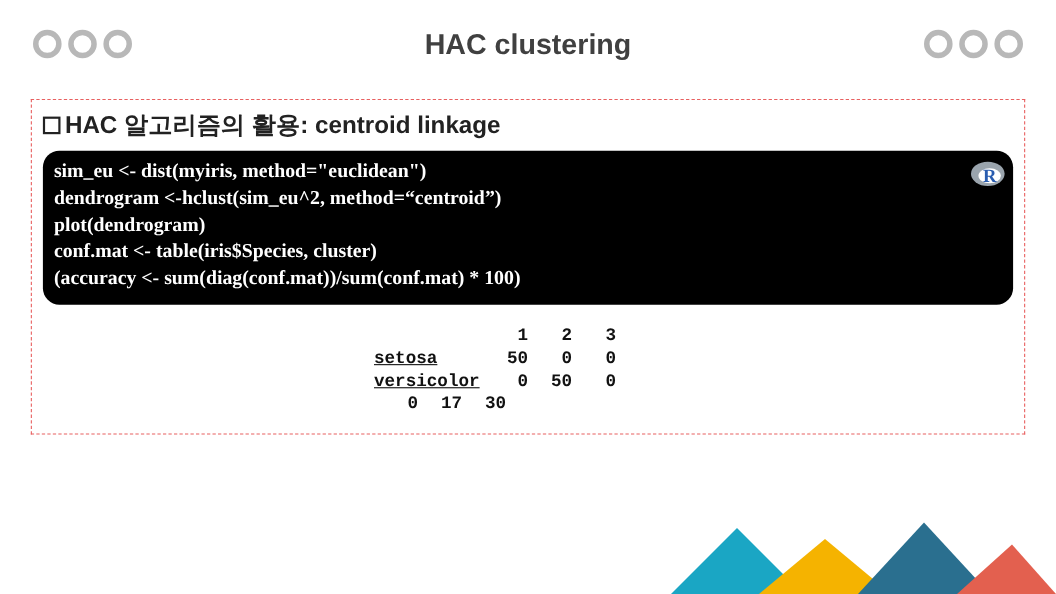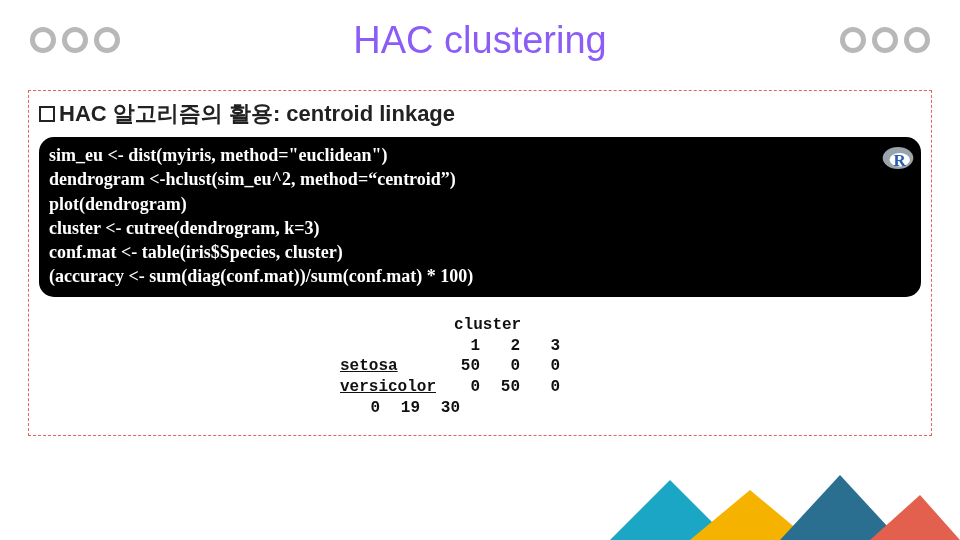--- a/index.html
+++ b/index.html
@@ -24,23 +24,23 @@
   .circles-right { margin-left: auto; }
   .ring {
     width: 26px;
     height: 26px;
     border: 5px solid #b8b8b8;
     border-radius: 50%;
   }
   .title {
     flex: 1;
     text-align: center;
-    font-size: 38px;
-    font-weight: 400;
-    color: #8b5cf6;
+    font-size: 26px;
+    font-weight: 700;
+    color: #404040;
   }
   .content-box {
     margin: 20px 28px 12px 28px;
     border: 1px dashed #e86060;
     padding: 8px 10px 16px 10px;
   }
   .subtitle {
     font-size: 22px;
     font-weight: 700;
     color: #222;
@@ -129,35 +129,33 @@
 
 <div class="content-box">
   <div class="subtitle">
     <span class="box-glyph"></span><span>HAC</span><span> 알고리즘의 활용: centroid linkage</span>
   </div>
 
   <div class="code-panel">
     <div>sim_eu &lt;- dist(myiris, method="euclidean")</div>
     <div>dendrogram &lt;-hclust(sim_eu^2, method=“centroid”)</div>
     <div>plot(dendrogram)</div>
-    <div>cluster &lt;- cutree(dendrogram, k=3)</div>
     <div>conf.mat &lt;- table(iris$Species, cluster)</div>
     <div>(accuracy &lt;- sum(diag(conf.mat))/sum(conf.mat) * 100)</div>
 
     <svg class="r-badge" viewBox="0 0 40 40">
       <ellipse cx="20" cy="20" rx="18" ry="13" fill="#9aa4ad"></ellipse>
       <ellipse cx="22" cy="22" rx="12" ry="8" fill="#fff"></ellipse>
       <text x="22" y="29" font-family="Georgia,serif" font-size="20" font-weight="700" fill="#2a5db0" text-anchor="middle">R</text>
     </svg>
   </div>
 
   <div class="cluster-output">
     <div class="cluster-row">
       <span class="header-label"></span>
-      <span class="header-span">cluster</span>
     </div>
     <div class="cluster-row">
       <span class="row-label"></span>
       <span class="row-num">1</span>
       <span class="row-num">2</span>
       <span class="row-num">3</span>
     </div>
     <div class="cluster-row">
       <span class="row-label">setosa</span>
       <span class="row-num">50</span>
@@ -165,21 +163,21 @@
       <span class="row-num">0</span>
     </div>
     <div class="cluster-row">
       <span class="row-label">versicolor</span>
       <span class="row-num">0</span>
       <span class="row-num">50</span>
       <span class="row-num">0</span>
     </div>
     <div class="cluster-row">
       <span class="row-num">0</span>
-      <span class="row-num">19</span>
+      <span class="row-num">17</span>
       <span class="row-num">30</span>
     </div>
   </div>
 </div>
 
 <svg class="footer-shapes" viewBox="0 0 380 70">
   <polygon points="30,70 90,10 150,70" fill="#1aa6c4"></polygon>
   <polygon points="110,70 170,20 230,70" fill="#f5b300"></polygon>
   <polygon points="200,70 260,5 320,70" fill="#2a6f8f"></polygon>
   <polygon points="290,70 340,25 380,70" fill="#e3604f"></polygon>

